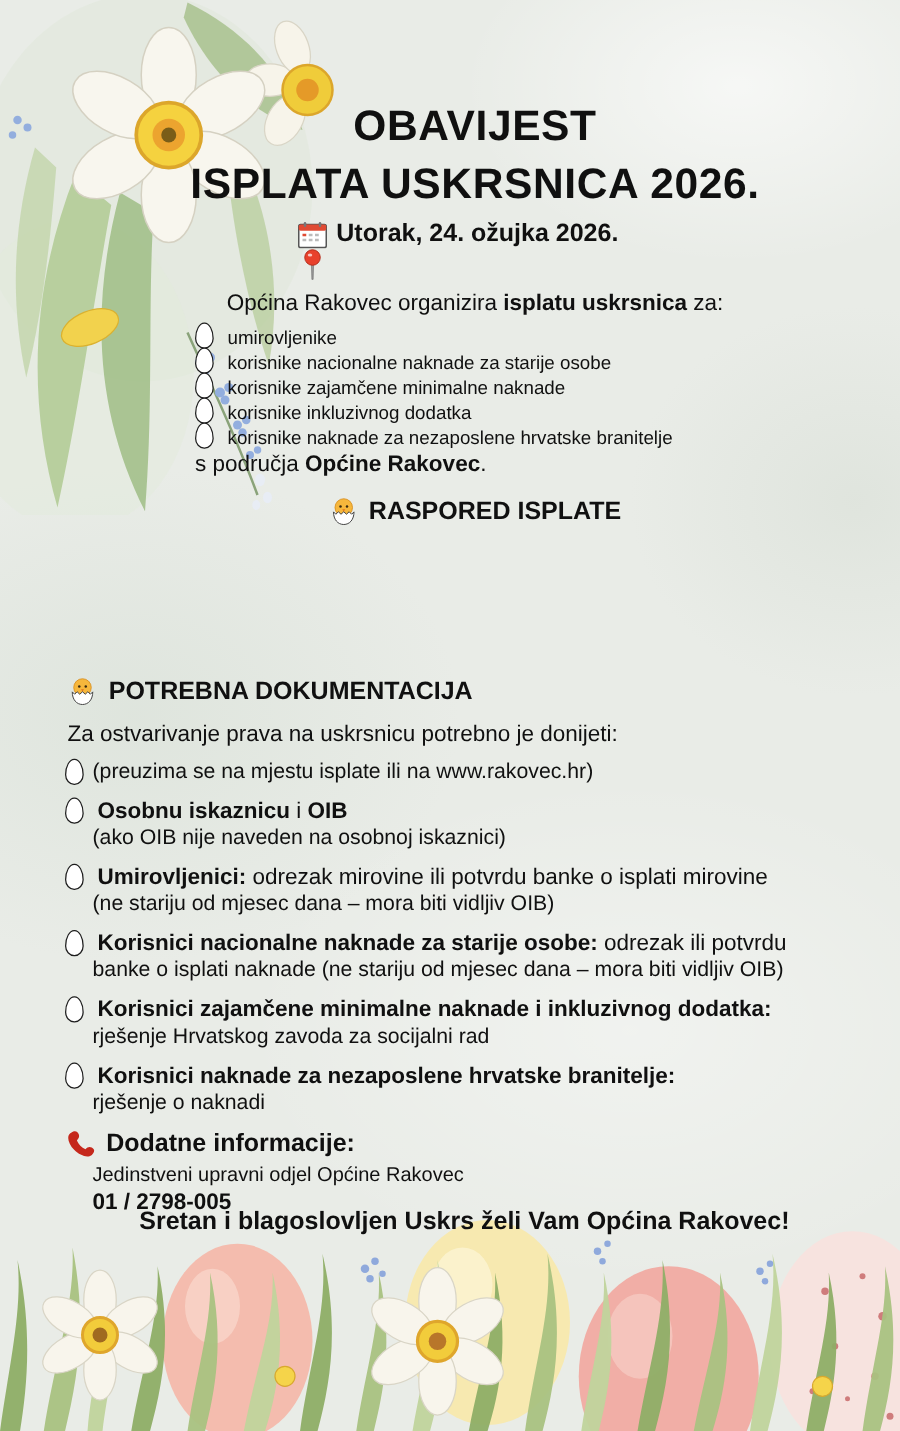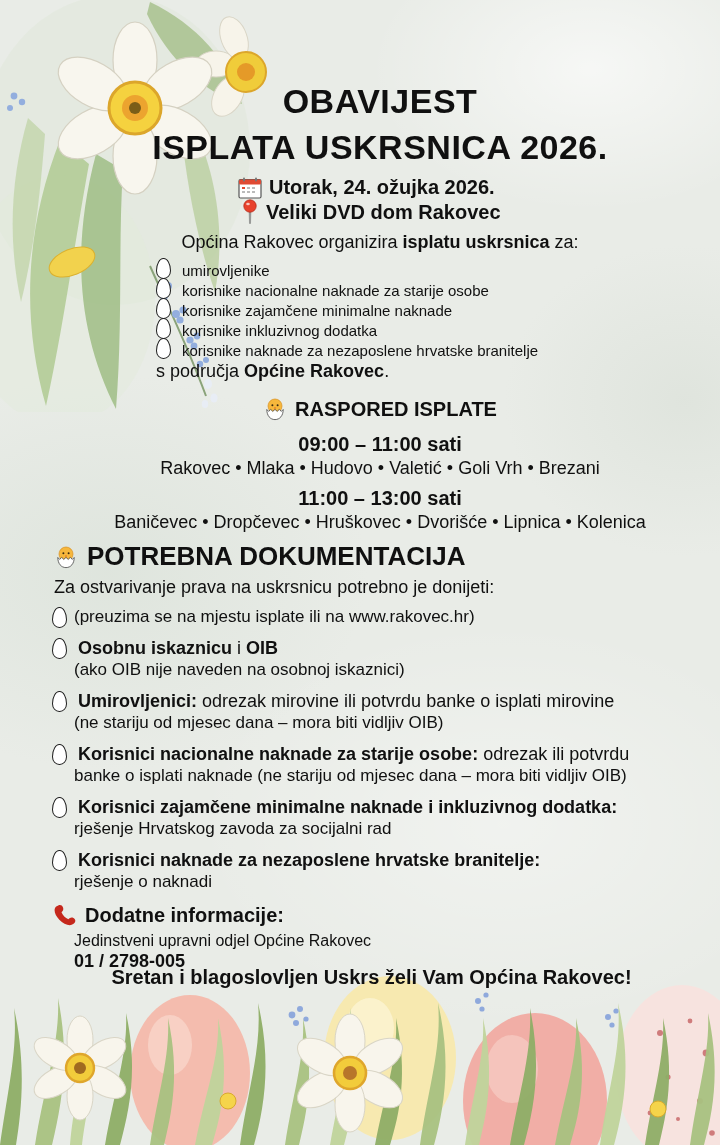--- a/index.html
+++ b/index.html
@@ -29,21 +29,21 @@
   .ben-list{top:259px;left:156px;right:10px;}
   .ben-item{display:flex;align-items:flex-end;height:20px;font-size:15px;white-space:nowrap;}
   .egg{display:inline-block;width:15px;height:21px;background:#fff;border:1.6px solid #1d1d1d;
        border-radius:50% 50% 50% 50%/62% 62% 40% 40%;box-sizing:border-box;}
   .ben-item .egg{margin-right:11px;flex:0 0 auto;}
   .ben-closing{top:361px;left:156px;font-size:18px;}
   .sched{top:397px;left:0;right:0;}
   .sched-heading{font-size:20px;font-weight:bold;display:flex;align-items:center;justify-content:center;gap:8px;margin-bottom:12px;}
   .slot-time{font-size:20px;font-weight:bold;margin-top:6px;}
   .slot-places{font-size:18px;margin-top:2px;margin-bottom:8px;}
-  .doc-heading{top:541px;left:54px;font-size:26px;font-weight:bold;display:flex;align-items:center;gap:9px;}
+  .doc-heading{top:541px;left:54px;font-size:20px;font-weight:bold;display:flex;align-items:center;gap:9px;}
   .doc-intro{top:577px;left:54px;font-size:18px;}
   .doc-list{top:606px;left:52px;right:16px;}
   .doc-item{position:relative;padding-left:26px;margin-bottom:10px;}
   .egg-doc{position:absolute;left:0;top:1px;}
   .doc-title{font-size:18px;line-height:22px;}
   .doc-sub{font-size:17px;line-height:21px;margin-left:-4px;padding-left:0;}
   .contact{top:903px;left:52px;right:16px;}
   .contact-heading{font-size:20px;font-weight:bold;display:flex;align-items:center;gap:9px;}
   .contact-office{font-size:16px;line-height:21px;margin-left:22px;margin-top:3px;}
   .contact-phone{font-size:18px;font-weight:bold;margin-left:22px;line-height:21px;}
@@ -237,21 +237,20 @@
       <div class="date-row">
         <svg class="icon" width="24" height="22">
             <use href="#sym-calendar"></use>
           </svg>
         <span>Utorak, 24. ožujka 2026.</span>
       </div>
       <div class="date-row">
         <svg class="icon" width="14" height="26" style="margin-left:5px;margin-right:2px">
             <use href="#sym-pin"></use>
           </svg>
-        <span>Veliki DVD dom Rakovec</span>
       </div>
     </div>
 
     <div class="abs intro center"><span>Općina Rakovec organizira </span><span class="b">isplatu uskrsnica</span><span> za:</span></div>
 
     <div class="abs ben-list">
         <div class="ben-item">
           <span class="egg"></span>
           <span>umirovljenike</span>
         </div>
@@ -275,26 +274,20 @@
 
     <div class="abs ben-closing"><span>s područja </span><span class="b">Općine Rakovec</span><span>.</span></div>
 
     <div class="abs sched center">
       <div class="sched-heading">
         <svg class="icon" width="24" height="24">
             <use href="#sym-chick"></use>
           </svg>
         <span>RASPORED ISPLATE</span>
       </div>
-      <div>
-          <div class="slot-time">09:00 – 11:00 sati</div>
-          <div class="slot-places">Rakovec • Mlaka • Hudovo • Valetić • Goli Vrh • Brezani</div>
-          <div class="slot-time">11:00 – 13:00 sati</div>
-          <div class="slot-places">Baničevec • Dropčevec • Hruškovec • Dvorišće • Lipnica • Kolenica</div>
-        </div>
     </div>
 
     <div class="abs doc-heading">
       <svg class="icon" width="24" height="24">
           <use href="#sym-chick"></use>
         </svg>
       <span>POTREBNA DOKUMENTACIJA</span>
     </div>
 
     <div class="abs doc-intro">Za ostvarivanje prava na uskrsnicu potrebno je donijeti:</div>

